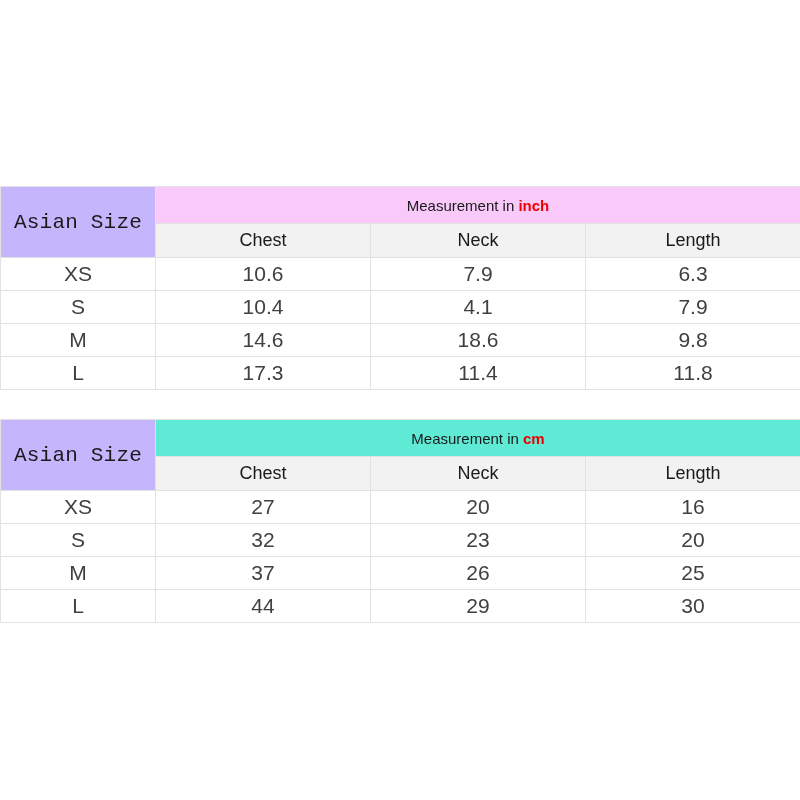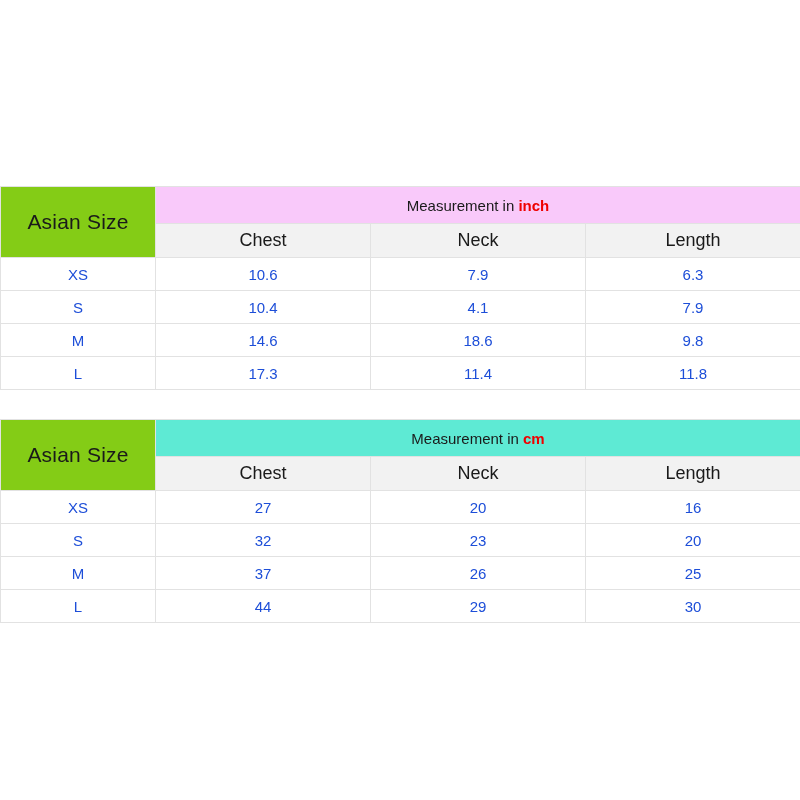--- a/index.html
+++ b/index.html
@@ -41,25 +41,26 @@
   .size-table th {
     border: 1px solid #e2e2e2;
     text-align: center;
     vertical-align: middle;
     font-weight: normal;
     padding: 0;
   }
 
   
   .cell-asian-size {
-    background: #84cc16;
+    background: #c4b5fd;
     font-size: 21px;
     height: 69px;
     color: #1a1a1a;
     letter-spacing: 0.2px;
+    font-family: Liberation Mono, monospace;
   }
 
   
   .cell-banner {
     height: 36px;
     font-size: 15px;
     color: #1a1a1a;
   }
   .cell-banner.pink  { background: #f9c9fa; }
   .cell-banner.green { background: #5eead4; }
@@ -74,23 +75,23 @@
     background: #f2f2f2;
     height: 33px;
     font-size: 18px;
     color: #1a1a1a;
     margin-top: 40px;
   }
 
   
   .size-table tbody td {
     height: 32px;
-    font-size: 15px;
+    font-size: 21px;
     background: #ffffff;
-    color: #1d4ed8;
+    color: #404040;
   }
   .size-table tbody td.cell-size-label {
     background: #ffffff;
   }
 </style>
 </head>
 <body>
 
 <div class="chart-stack">
 

